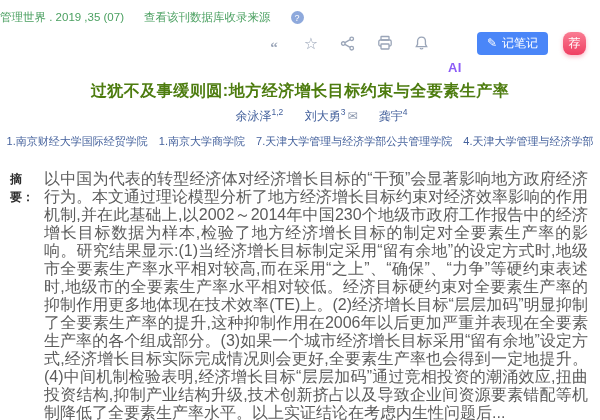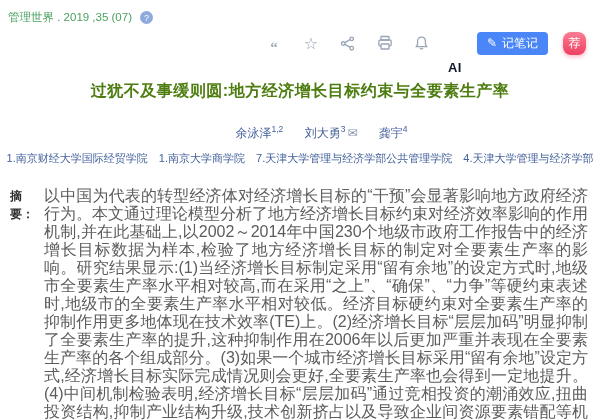--- a/index.html
+++ b/index.html
@@ -1,47 +1,47 @@
 <!DOCTYPE html>
 <html><head>
 <meta charset="utf-8">
 <style>
   * { margin:0; padding:0; box-sizing:border-box; }
   html,body { width:600px; height:420px; background:#ffffff; overflow:hidden;
     font-family:"Liberation Sans","DejaVu Sans",sans-serif; }
   .page { width:600px; height:420px; position:relative; background:#fff; }
 
   
-  .topbar { padding:10px 14px 0 8px; display:flex; align-items:center; gap:8px; }
+  .topbar { padding:10px 14px 0 0; display:flex; align-items:center; gap:20px; }
   .journal-info { color:#4ba061; font-size:11.5px; cursor:pointer; }
   .source-link { color:#4ba061; font-size:11.5px; cursor:pointer; }
   .help-circle { width:13px; height:13px; border-radius:50%; background:#8ea9dc; color:#fff;
     font-size:9px; display:inline-flex; align-items:center; justify-content:center; cursor:pointer; }
 
   
   .actions { margin-top:6px; padding-right:14px; display:flex; justify-content:flex-end;
     align-items:center; gap:15px; height:24px; }
   .icon-btn { width:22px; height:22px; display:flex; align-items:center; justify-content:center;
     color:#9aa5b8; cursor:pointer; }
   .quote-glyph { font-family:"Liberation Serif","DejaVu Serif",serif; font-weight:bold;
     font-size:15px; line-height:10px; padding-top:8px; }
   .star-glyph { font-size:16px; }
-  .ai-btn { font-weight:bold; font-size:13px; color:#0f172a; cursor:pointer; letter-spacing:0.5px;margin-top:48px; }
+  .ai-btn { font-weight:bold; font-size:13px; color:#8b5cf6; cursor:pointer; letter-spacing:0.5px;margin-top:48px; }
   .note-btn { background:#4a86f8; color:#fff; border:none; border-radius:4px; height:23px;
     padding:0 10px; font-size:12px; display:flex; align-items:center; gap:5px; cursor:pointer; }
   .note-pencil { font-size:12px; }
   .rec-badge { width:23px; height:23px; border-radius:8px;
     background:linear-gradient(180deg,#fa7d93,#ef3f62); color:#fff; font-size:12px;
     display:flex; align-items:center; justify-content:center; cursor:pointer;
     box-shadow:0 2px 4px rgba(239,63,98,.35); }
 
   
   .title { margin-top:26px; text-align:center; font-size:16px; font-weight:bold;
     color:#4d7c0f; letter-spacing:0.5px; }
-  .authors { margin-top:22px; text-align:center; font-size:12px; color:#44619c;padding-left:43px; }
+  .authors { margin-top:5px; text-align:center; font-size:12px; color:#44619c;padding-left:43px; }
   .author { margin:0 9px; cursor:pointer; }
   .author sup { font-size:8.5px; }
   .mail-icon { color:#8b97ad; font-size:12px; margin-left:2px; }
   .affils { margin-top:9px; text-align:center; font-size:11px; color:#44619c; }
   .affil { margin:0 4px; cursor:pointer; }
 
   
   .section { display:flex; padding:0 12px 0 10px; }
   .sec-label { flex:0 0 auto; font-weight:bold; color:#2b2b2b; font-size:12px; }
   .abstract-block { margin-top:21px; }
@@ -52,20 +52,21 @@
 
   svg { display:block; }
 </style>
 </head>
 <body>
 
 <div class="page">
 
   <div class="topbar">
     <span class="journal-info">管理世界 . 2019 ,35 (07)</span>
+    <span class="source-link">查看该刊数据库收录来源</span>
     <span class="help-circle">?</span>
   </div>
 
   <div class="actions">
     <span class="icon-btn">
       <span class="quote-glyph">“</span>
     </span>
     <span class="icon-btn">
       <span class="star-glyph">☆</span>
     </span>

